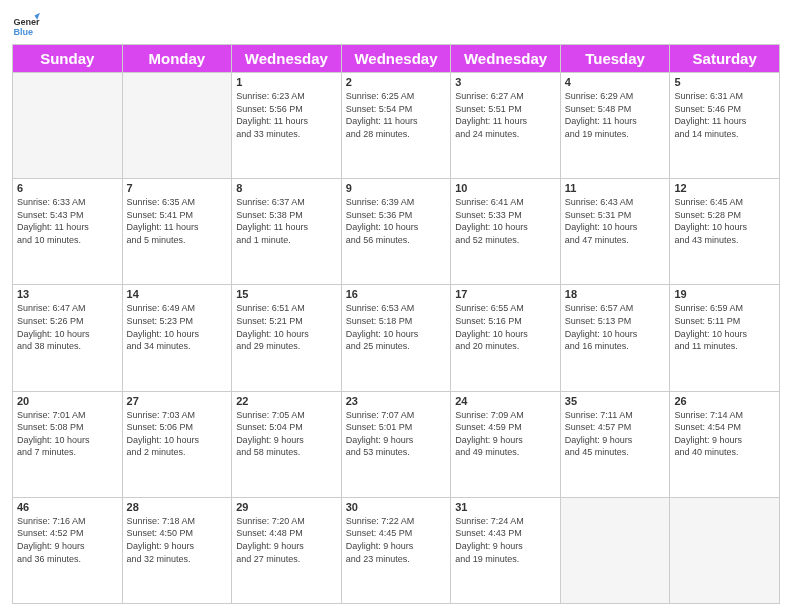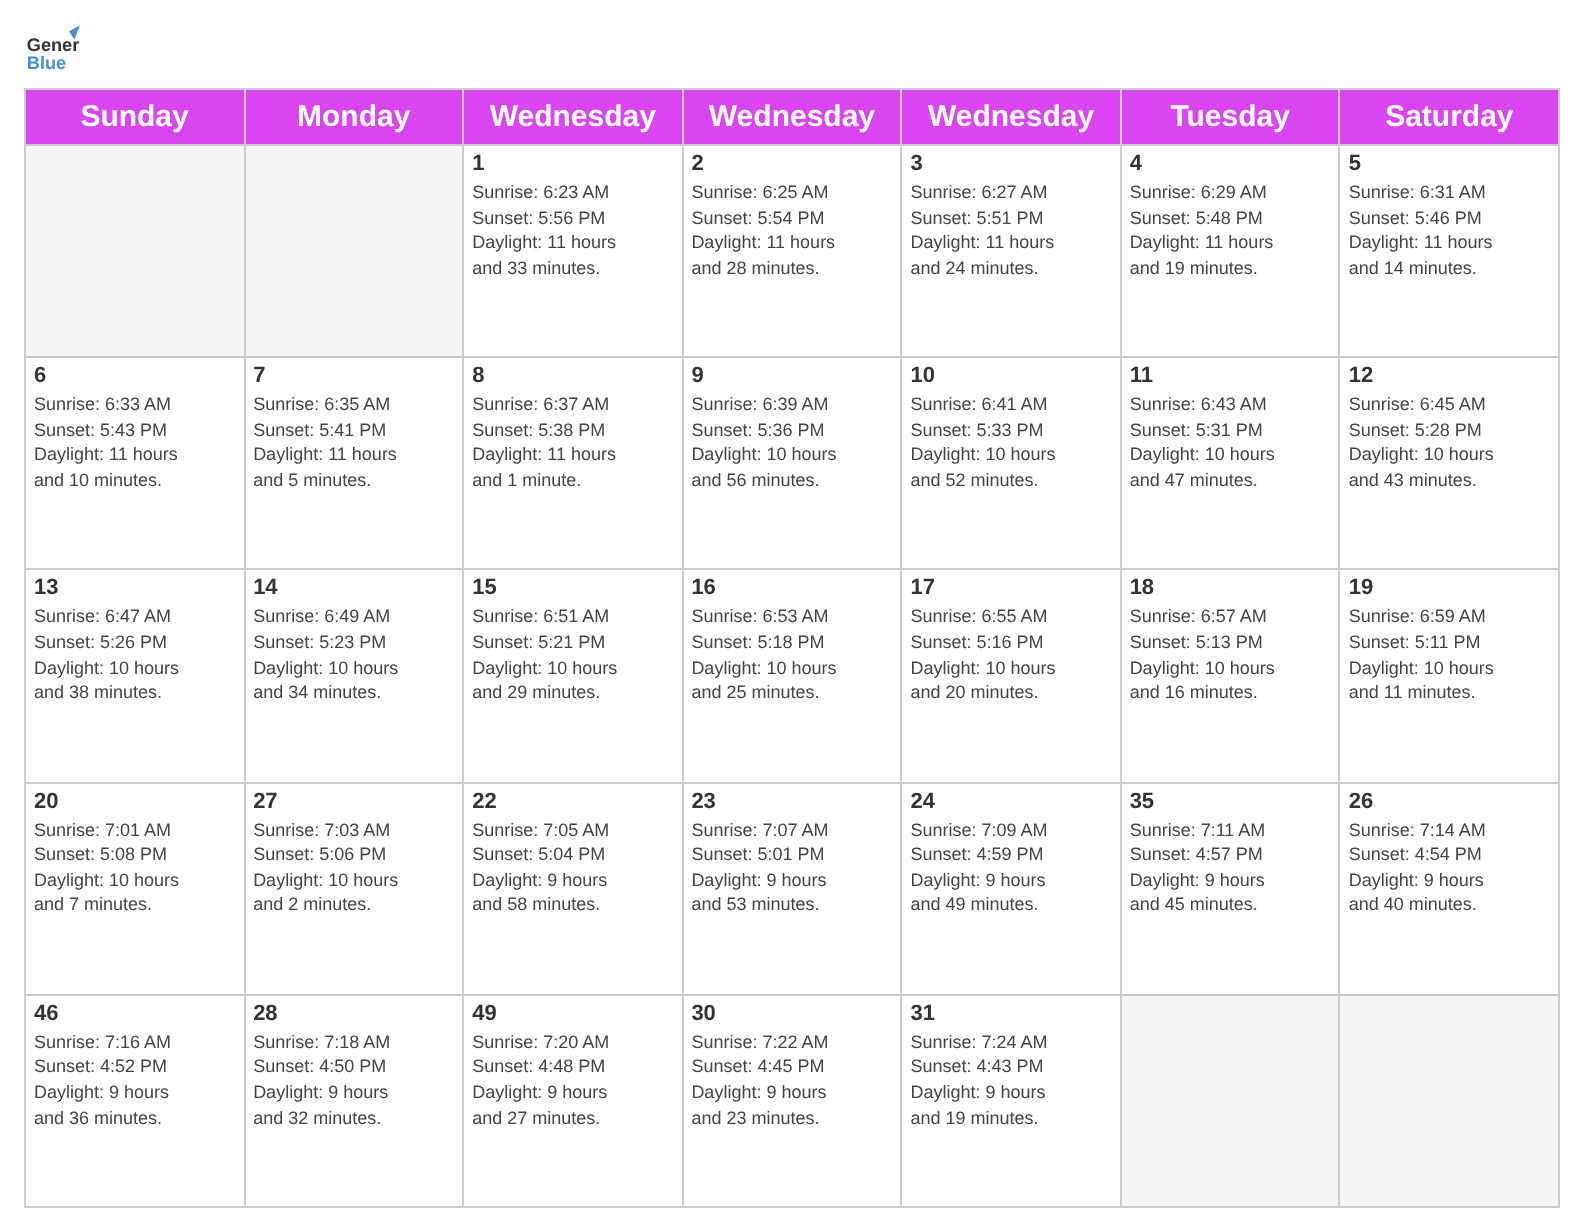--- a/index.html
+++ b/index.html
@@ -236,21 +236,21 @@
         <tr class="week-row">
           <td>
             <span class="day-num">46</span>
             <div class="day-info">Sunrise: 7:16 AM<br>Sunset: 4:52 PM<br>Daylight: 9 hours<br>and 36 minutes.</div>
           </td>
           <td>
             <span class="day-num">28</span>
             <div class="day-info">Sunrise: 7:18 AM<br>Sunset: 4:50 PM<br>Daylight: 9 hours<br>and 32 minutes.</div>
           </td>
           <td>
-            <span class="day-num">49</span>
+            <span class="day-num">29</span>
             <div class="day-info">Sunrise: 7:20 AM<br>Sunset: 4:48 PM<br>Daylight: 9 hours<br>and 27 minutes.</div>
           </td>
           <td>
             <span class="day-num">30</span>
             <div class="day-info">Sunrise: 7:22 AM<br>Sunset: 4:45 PM<br>Daylight: 9 hours<br>and 23 minutes.</div>
           </td>
           <td>
             <span class="day-num">31</span>
             <div class="day-info">Sunrise: 7:24 AM<br>Sunset: 4:43 PM<br>Daylight: 9 hours<br>and 19 minutes.</div>
           </td>

